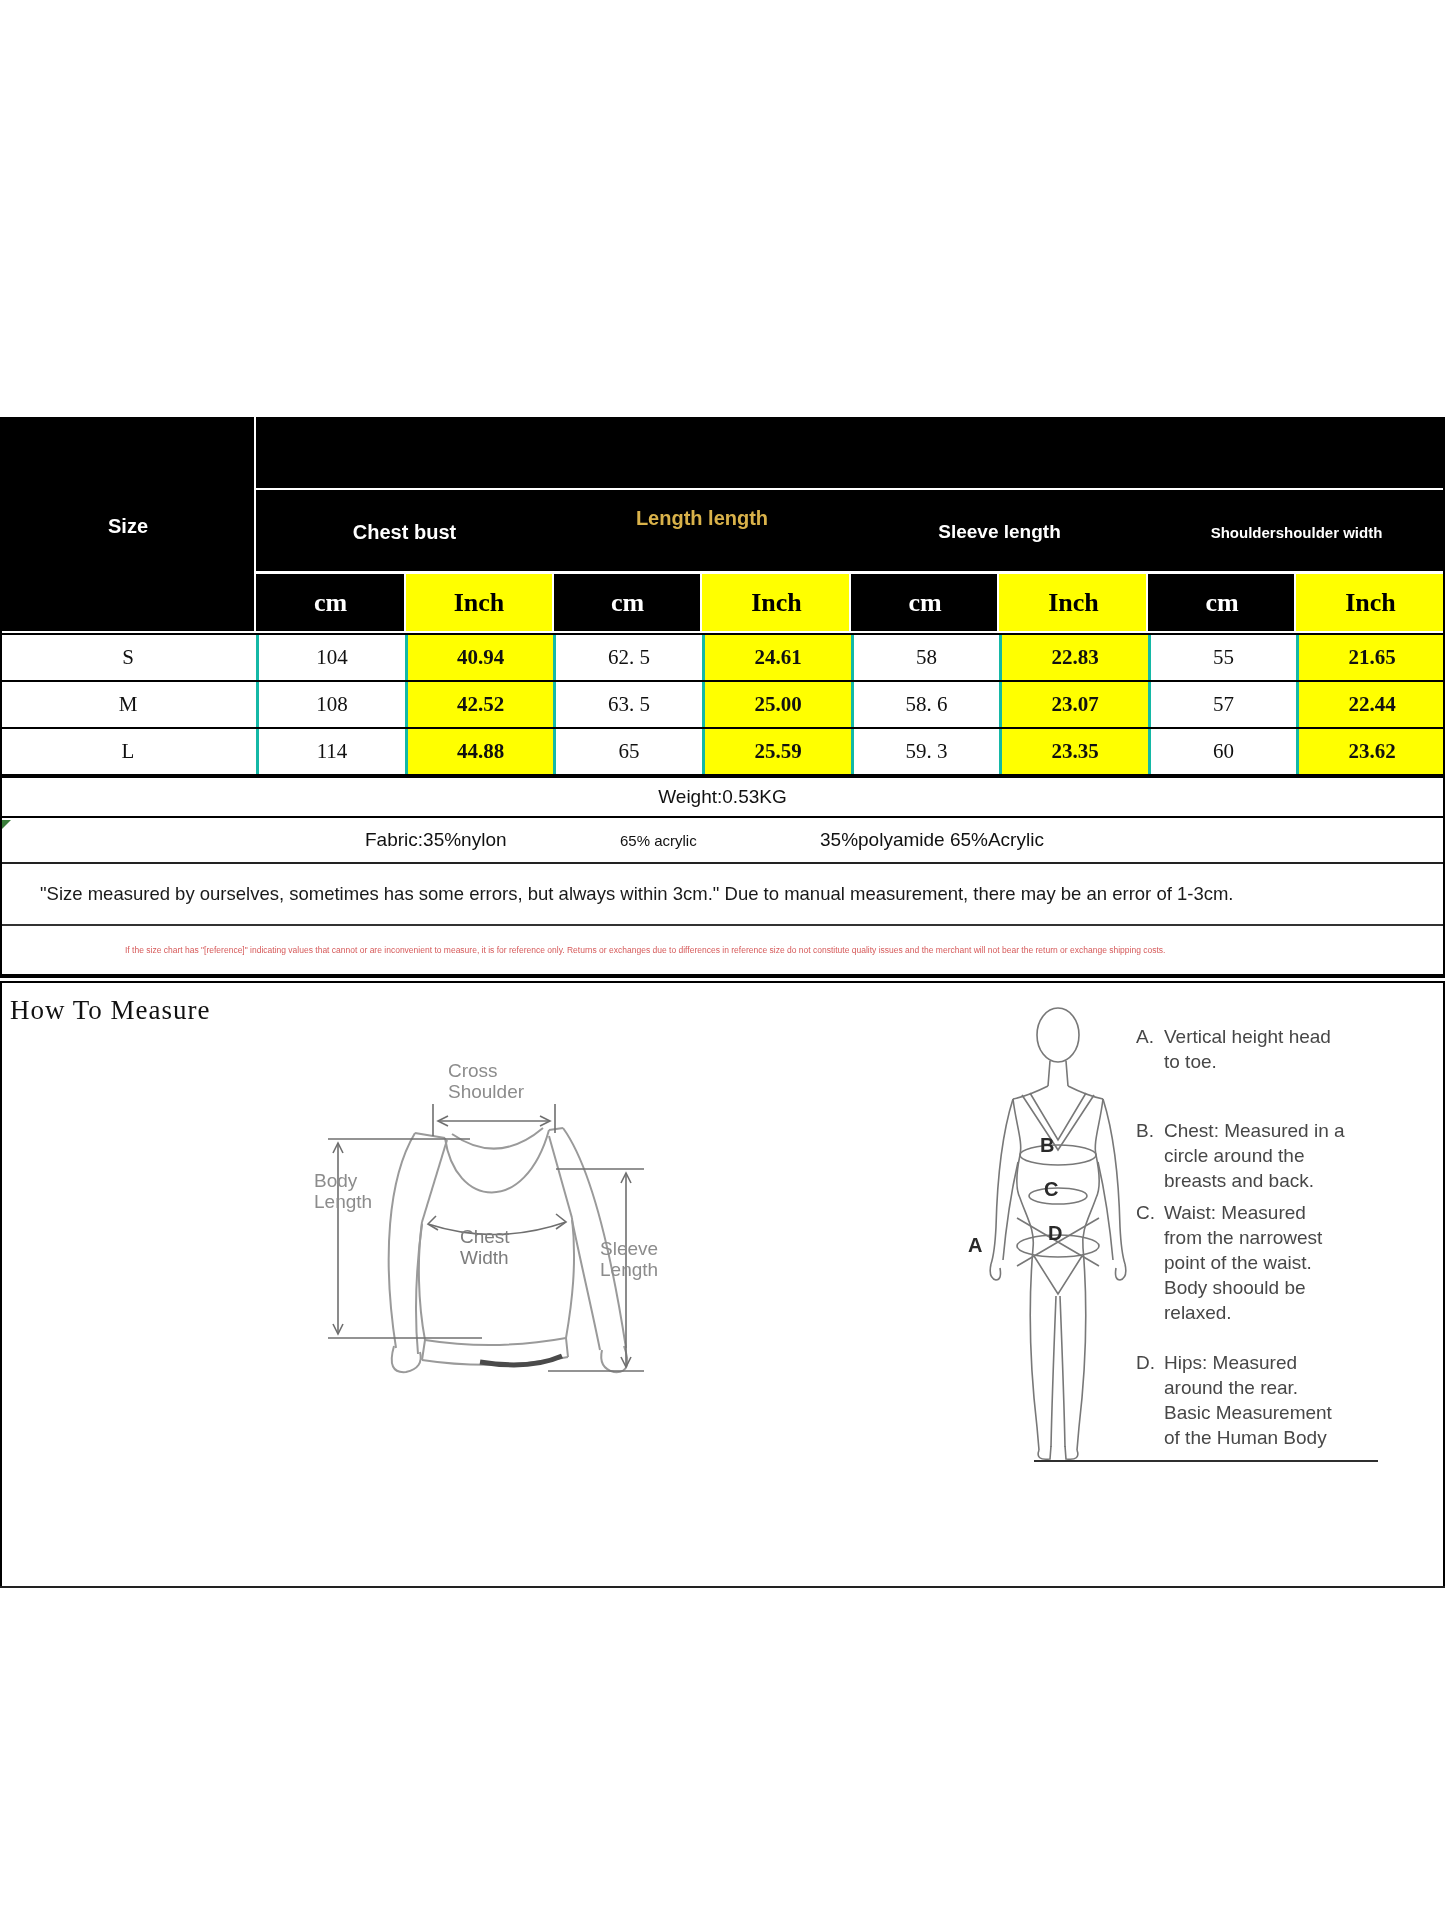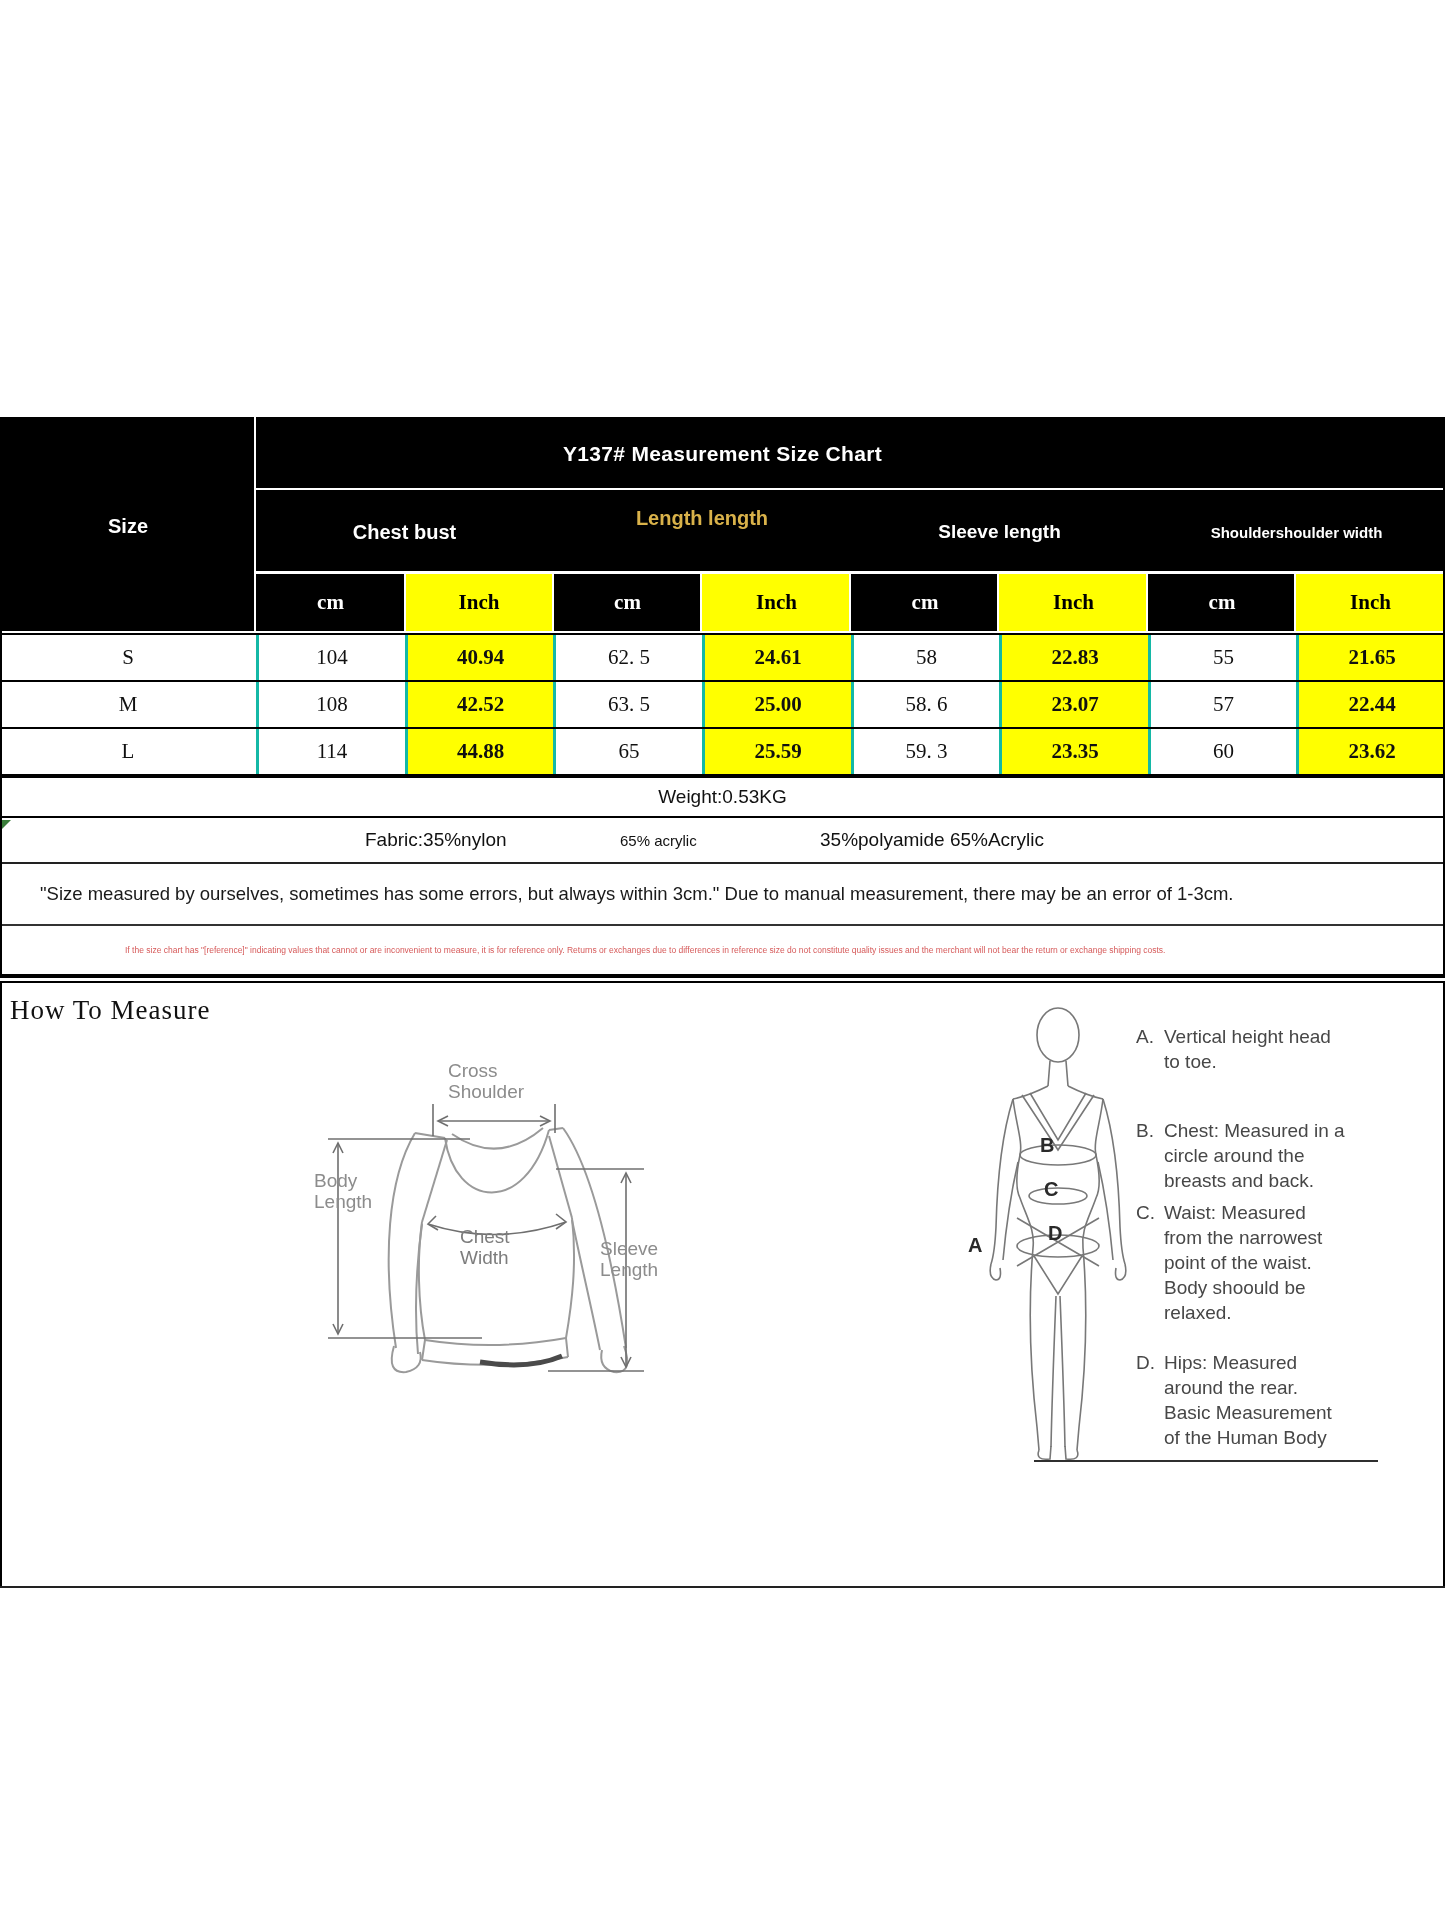--- a/index.html
+++ b/index.html
@@ -7,21 +7,21 @@
          font-family:"Liberation Sans",sans-serif;}
   .abs{position:absolute;box-sizing:border-box;}
   .flexc{display:flex;align-items:center;justify-content:center;}
   .black{background:#000;}
   .wline{background:#fff;position:absolute;}
   .bline{background:#000;position:absolute;}
   .title{color:#fff;font-weight:bold;font-size:21px;letter-spacing:.3px;}
   .colhead{color:#fff;font-weight:bold;font-size:20px;}
   .gold{color:#d9b24a;}
   .unit{position:absolute;box-sizing:border-box;display:flex;align-items:center;justify-content:center;
-        font-family:"Liberation Serif",serif;font-weight:bold;font-size:21px;}
+        font-family:"Liberation Serif",serif;font-weight:bold;font-size:26px;}
   .unit.cm{color:#fff;}
   .unit.inch{background:#ffff00;color:#000;}
   .row{position:absolute;left:0;width:1445px;height:47px;display:flex;box-sizing:border-box;
        border-bottom:2px solid #000;background:#fff;}
   .cell{box-sizing:border-box;display:flex;align-items:center;justify-content:center;
         font-family:"Liberation Serif",serif;font-size:21px;color:#111;border-left:3px solid #14b8a6;}
   .cell.first{border-left:none;}
   .cell.inchv{background:#ffff00;font-weight:bold;}
   .bandtext{font-size:19px;color:#111;}
   .glabel{position:absolute;font-size:19px;line-height:21px;color:#8c8c8c;}
@@ -30,21 +30,20 @@
   .iletter{width:28px;flex:none;}
   svg path, svg ellipse, svg line{fill:none;}
 </style>
 </head>
 <body>
 
 <div id="stage">
 
   <div class="abs black" style="left:0;top:417px;width:1445px;height:218px"></div>
 
-  <div class="abs flexc title" style="left:0;top:417px;width:1445px;height:73px">Y137# Measurement Size Chart</div>
 
   <div class="abs flexc colhead" style="left:0;top:417px;width:256px;height:218px">Size</div>
 
   <div class="abs flexc colhead" style="left:256px;top:490px;width:297px;height:84px">Chest bust</div>
   <div class="abs flexc colhead gold" style="left:553px;top:476px;width:298px;height:84px">Length length</div>
   <div class="abs flexc colhead" style="left:851px;top:490px;width:297px;height:84px;font-size:19px">Sleeve length</div>
   <div class="abs flexc colhead" style="left:1148px;top:490px;width:297px;height:84px;font-size:15px">Shouldershoulder width</div>
 
   <div class="unit cm" style="left:256px;top:574px;width:149px;height:57px">cm</div>
   <div class="unit inch" style="left:405px;top:574px;width:148px;height:57px">Inch</div>

